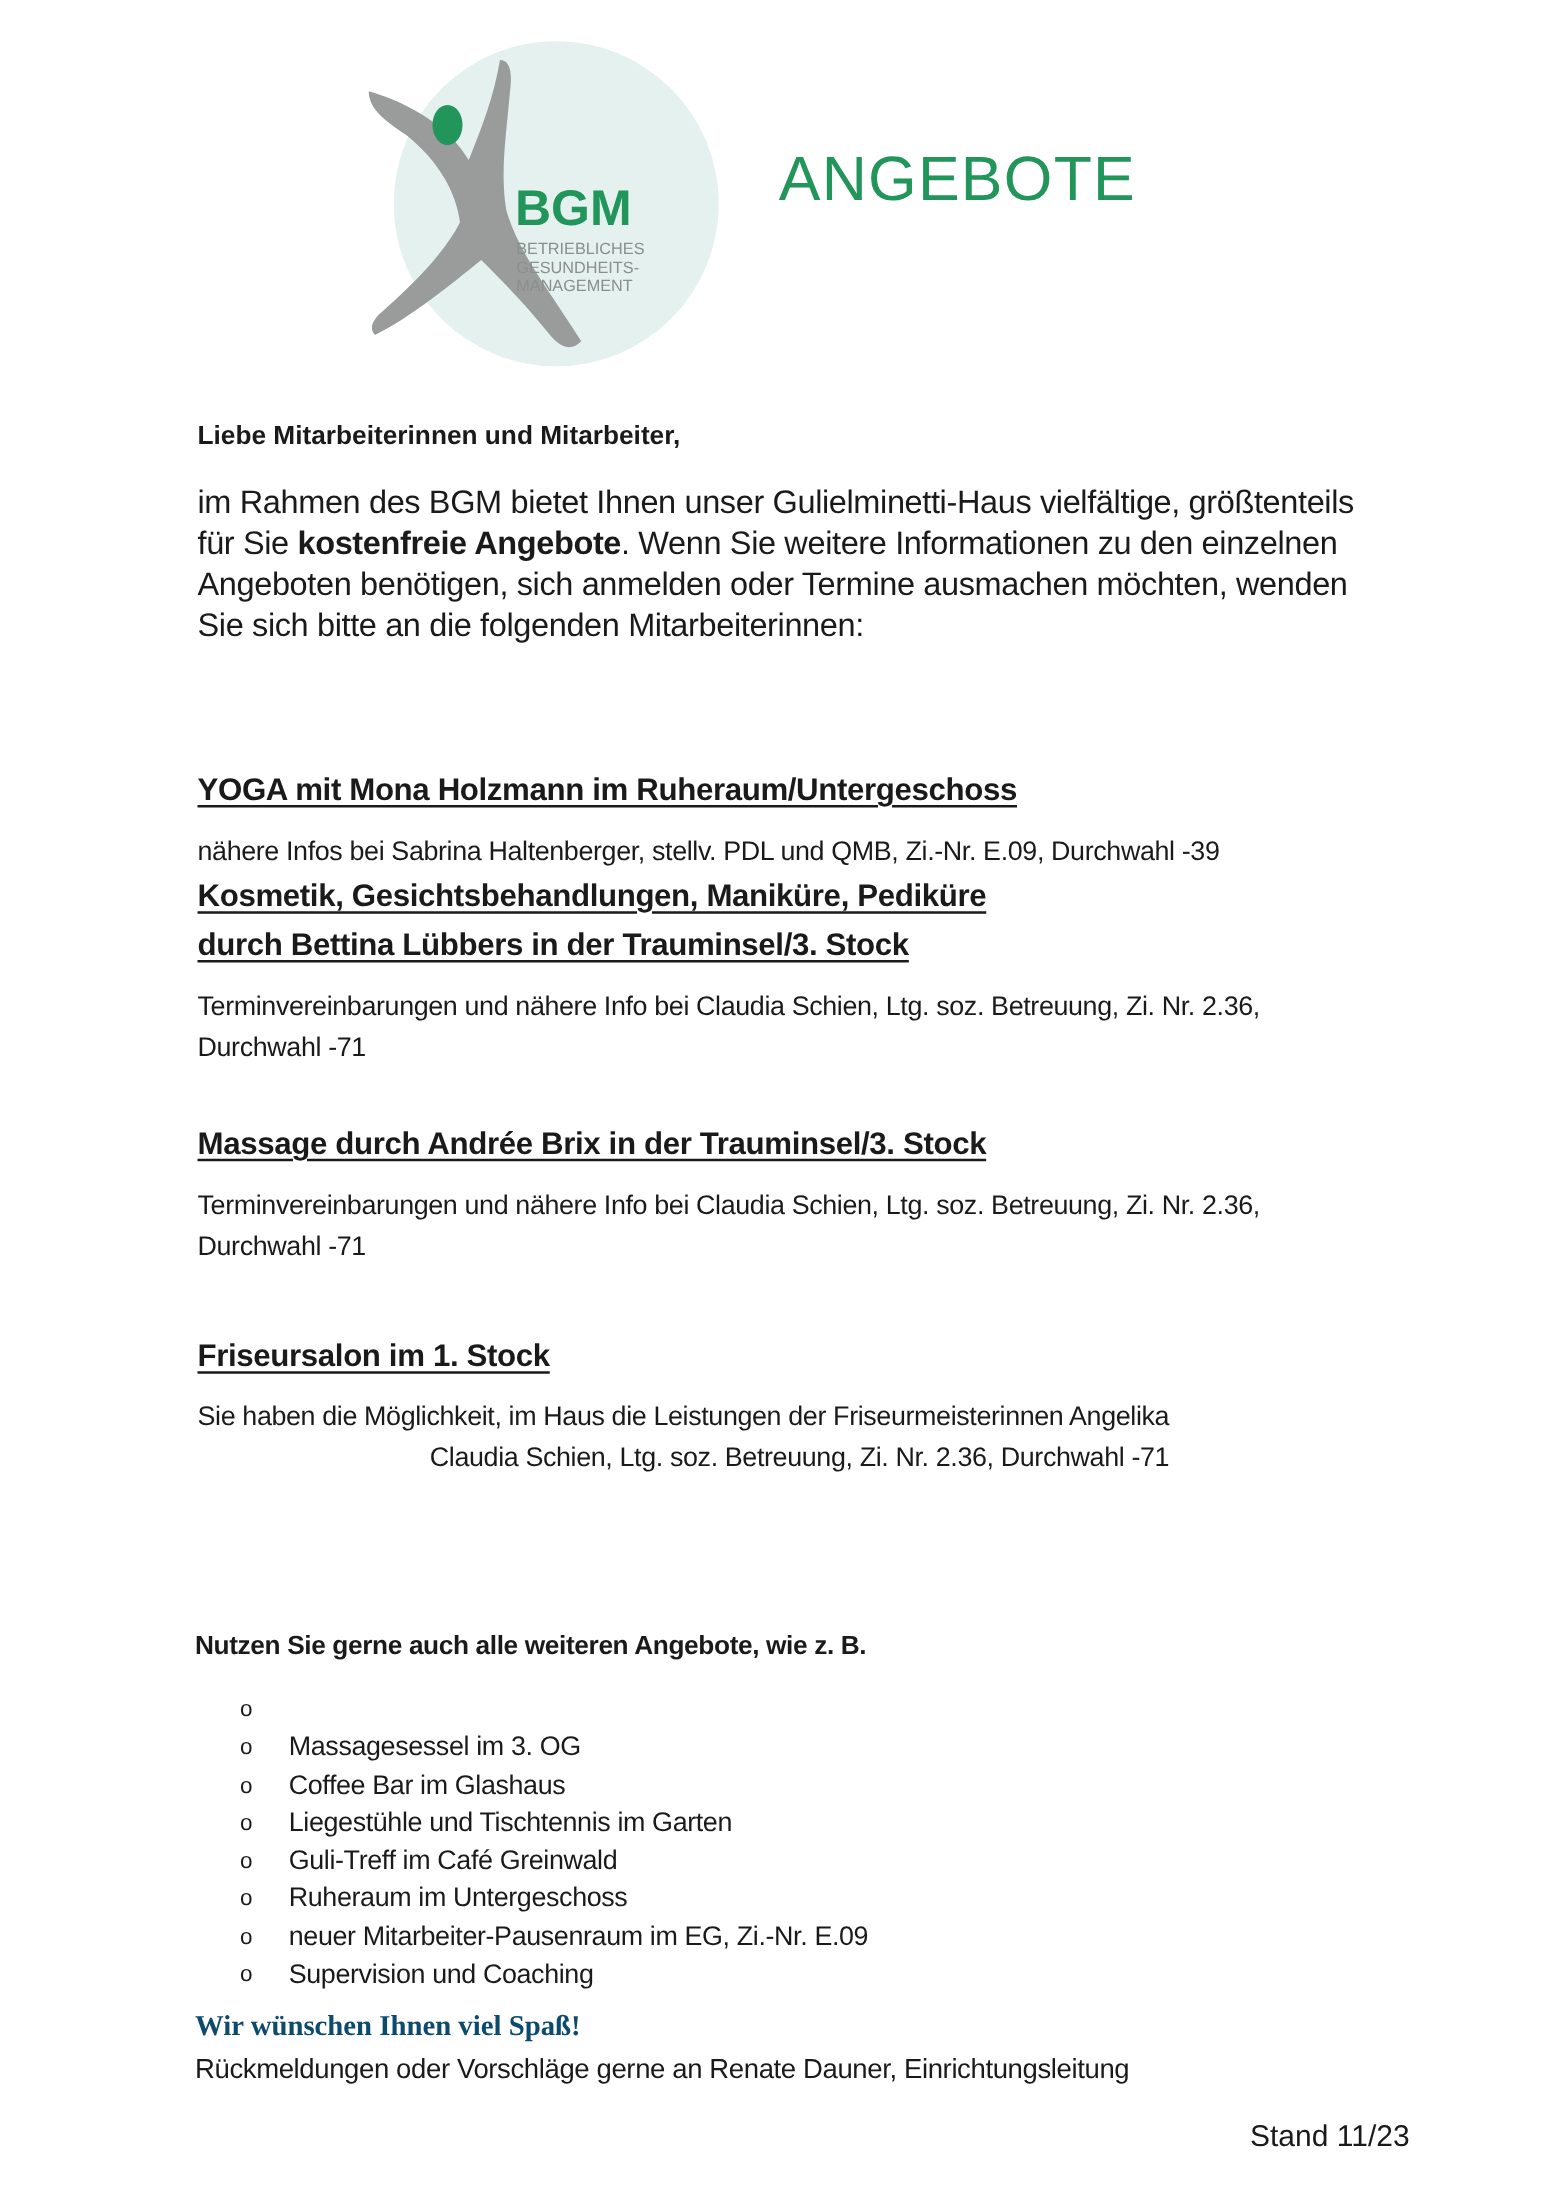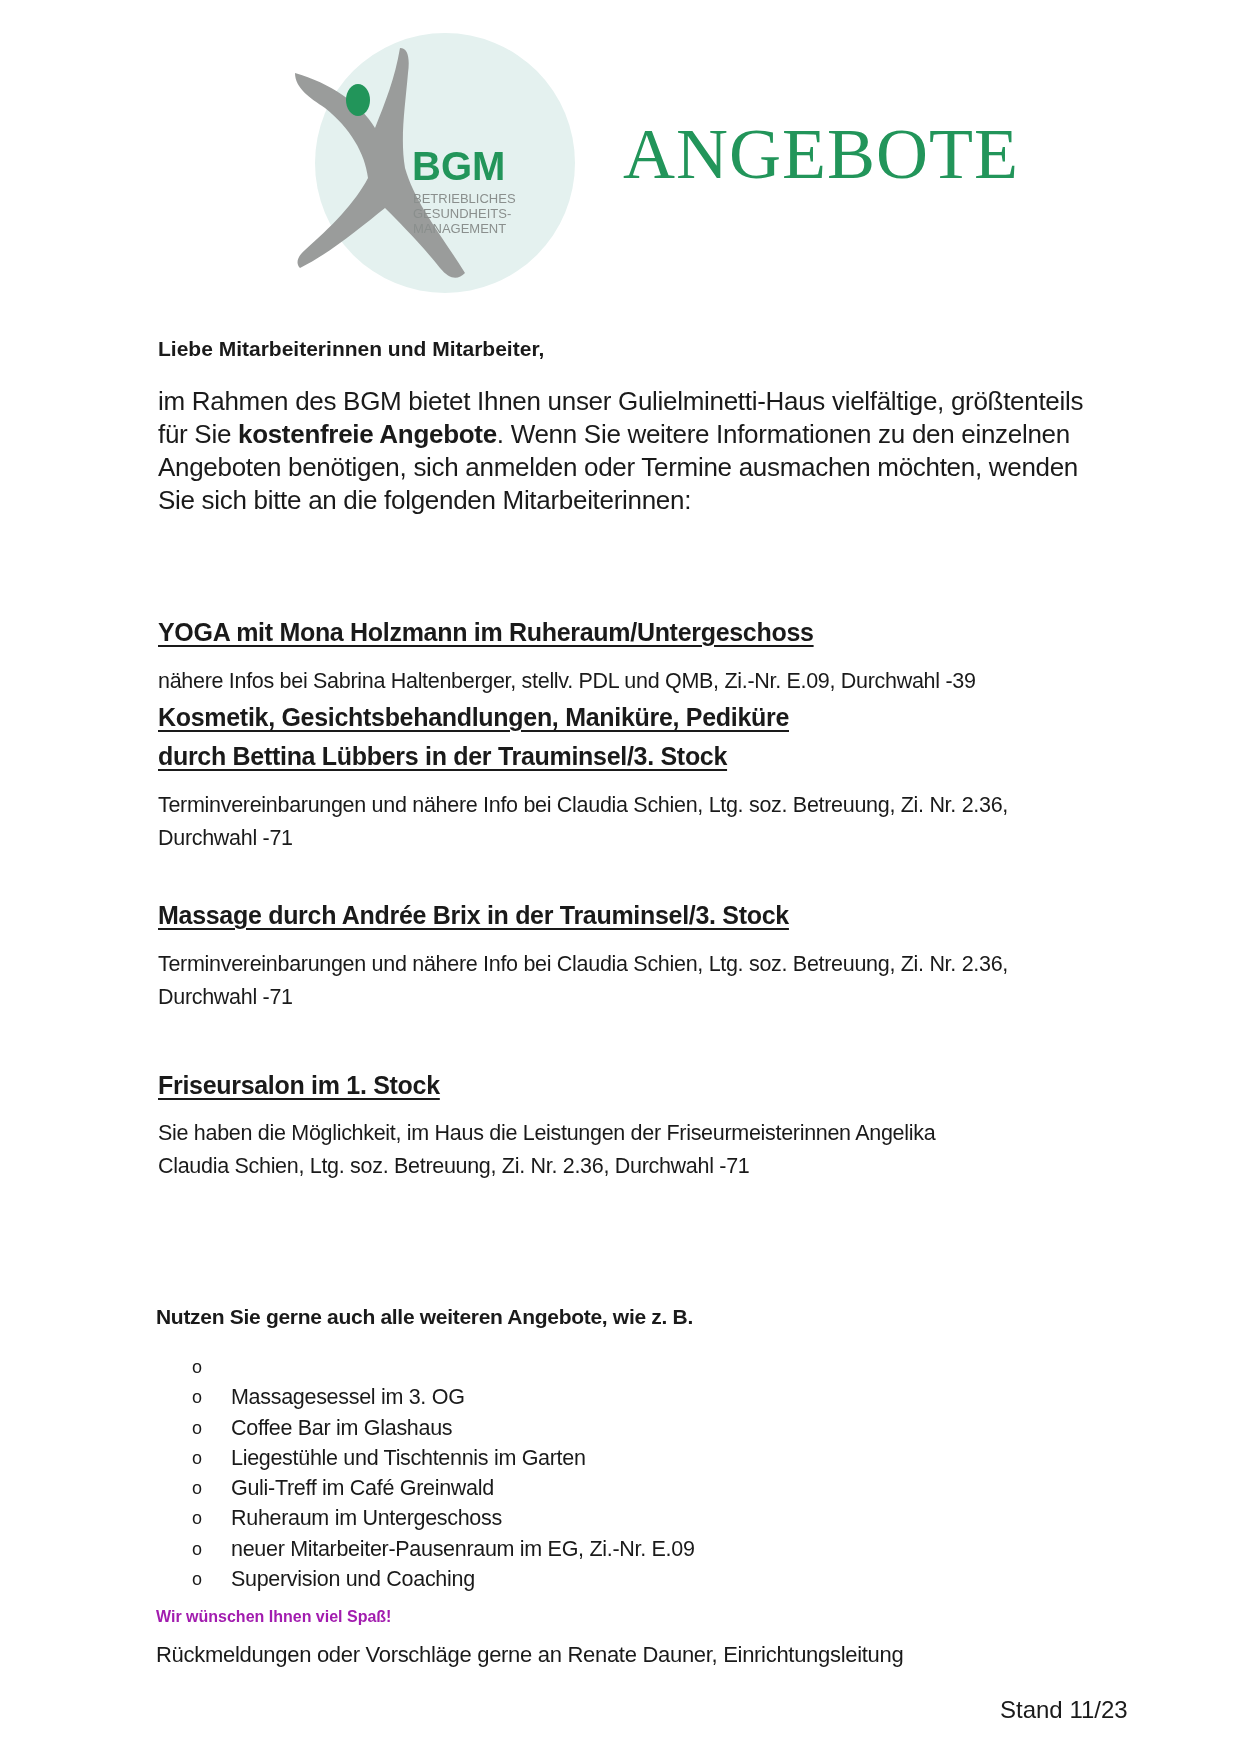--- a/index.html
+++ b/index.html
@@ -1,28 +1,28 @@
 <!DOCTYPE html>
 <html><head>
 <meta charset="utf-8">
 <style>
   html, body { margin:0; padding:0; background:#ffffff; }
   body { width:1240px; height:1753px; position:relative; overflow:hidden;
          font-family:"Liberation Sans", "DejaVu Sans", sans-serif; color:#1a1a1a; }
   .abs { position:absolute; }
   #logo { left:290px; top:28px; width:290px; height:275px; }
-  #title { left:623px; top:118px; font-size:72px; color:#22955a; letter-spacing:1px; line-height:1; margin:0; font-weight:normal;font-family:Liberation Serif, serif; }
+  #title { left:623px; top:118px; font-size:50px; color:#22955a; letter-spacing:1px; line-height:1; margin:0; font-weight:normal; }
   .greeting { left:158px; top:337px; font-size:21px; font-weight:bold; }
   .intro { left:158px; top:385px; width:960px; font-size:26px; line-height:33px; letter-spacing:-0.3px; }
   .h { font-size:25px; font-weight:bold; text-decoration:underline; text-decoration-thickness:2px; text-underline-offset:4px; line-height:39px; letter-spacing:-0.3px; }
   .p { font-size:21.5px; line-height:33px; letter-spacing:-0.3px; }
   .bullets { left:192px; top:1352px; margin:0; padding:0; list-style:none; font-size:21.5px; line-height:30.3px; letter-spacing:-0.3px; }
   .bullets li { display:flex; }
   .bullets .b { width:39px; font-size:18px; }
-  .green { color:#a21caf; font-weight:bold; font-size:16px; }
+  .green { color:#0c4a6e; font-weight:bold; font-size:23px;font-family:Liberation Serif, serif; }
 </style>
 </head>
 <body>
 
 <div id="logo" class="abs">
   <svg width="290" height="275" viewBox="0 0 290 275">
     <circle cx="155" cy="135" r="130" fill="#e4f1ef"></circle>
 
     <path d="M5 45 C40 55 70 75 85 100 C95 75 105 50 110 20 C118 20 120 30 118 45 C115 80 110 110 115 140 C125 175 150 205 175 245 C168 252 160 252 150 240 C130 215 110 195 95 180 C70 200 40 225 10 240 C5 235 8 228 15 222 C40 200 65 175 78 150 C75 125 60 100 35 80 C20 70 5 60 5 45 Z" fill="#9a9c9b"></path>
     <ellipse cx="68" cy="72" rx="12" ry="16" fill="#22955a"></ellipse>
@@ -58,21 +58,21 @@
 <div class="abs" style="left:158px; top:896px;">
   <div class="h">Massage durch Andrée Brix in der Trauminsel/3. Stock</div>
   <div style="margin-top:13px;">
     <div class="p">Terminvereinbarungen und nähere Info bei Claudia Schien, Ltg. soz. Betreuung, Zi. Nr. 2.36,</div>
     <div class="p">Durchwahl -71</div>
   </div>
 </div>
 
 <div class="abs" style="left:158px; top:1066px;">
   <div class="h">Friseursalon im 1. Stock</div>
-  <div style="margin-top:12px;">
+  <div style="margin-top:12px;text-align:right;">
     <div class="p">Sie haben die Möglichkeit, im Haus die Leistungen der Friseurmeisterinnen Angelika</div>
     <div class="p">Claudia Schien, Ltg. soz. Betreuung, Zi. Nr. 2.36, Durchwahl -71</div>
   </div>
 </div>
 
 <div class="abs" style="left:156px; top:1305px; font-size:21px; font-weight:bold; letter-spacing:-0.3px;">Nutzen Sie gerne auch alle weiteren Angebote, wie z. B.</div>
 
 <ul class="abs bullets">
   <li>
       <span class="b">o</span>

